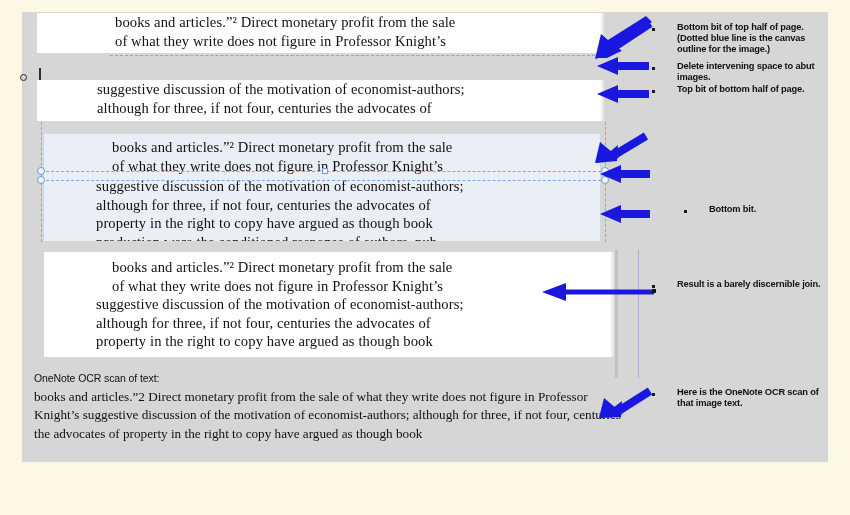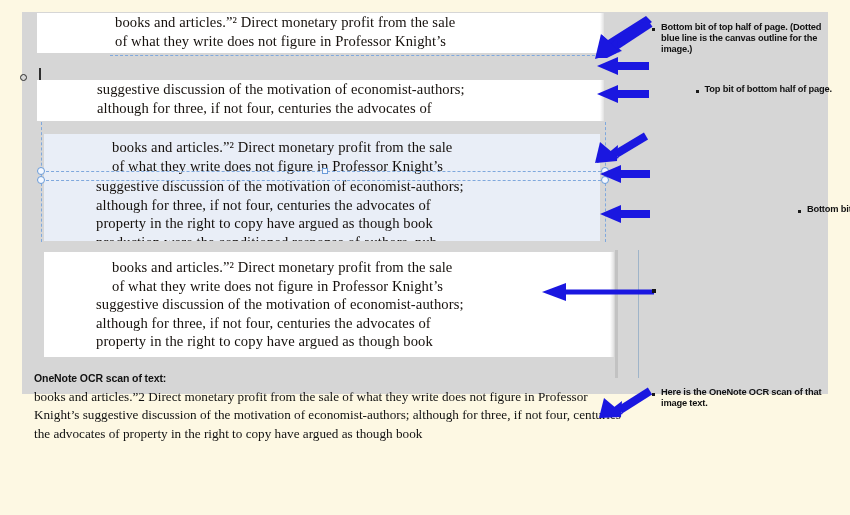--- a/index.html
+++ b/index.html
@@ -17,21 +17,21 @@
     position: relative;
     width: 850px;
     height: 515px;
   }
   
   .panel {
     position: absolute;
     left: 22px;
     top: 12px;
     width: 806px;
-    height: 382px;
+    height: 450px;
     background: #d6d6d6;
   }
   
   .page-guide {
     position: absolute;
     top: 0;
     width: 1px;
     background: #9fb4c9;
   }
   
@@ -95,43 +95,42 @@
   .caret {
     position: absolute;
     width: 2px;
     background: #2f2f2f;
   }
   
   .ann {
     position: absolute;
     display: flex;
     align-items: flex-start;
-    gap: 6px;
-    justify-content: flex-end;
+    gap: 22px;
   }
   .ann .dot {
     width: 3px; height: 3px;
     background: #1a1a1a;
     margin-top: 6px;
     flex: 0 0 auto;
   }
   .ann .txt {
     font-family: "Liberation Sans", sans-serif;
     font-size: 9.3px;
     font-weight: bold;
     line-height: 11.2px;
     color: #111111;
     letter-spacing: -0.18px;
   }
   
   .ocr-head {
     position: absolute;
     font-family: "Liberation Sans", sans-serif;
     font-size: 10.5px;
-    font-weight: bold;
+    font-weight: normal;
     color: #111111;
     letter-spacing: -0.1px;
   }
   .ocr-body {
     position: absolute;
     font-family: "Liberation Serif", serif;
     font-size: 13.2px;
     line-height: 18.3px;
     color: #111111;
     width: 600px;
@@ -199,33 +198,41 @@
     </div>
 
     <div class="ocr-head" style="left:12px; top:360px;">OneNote OCR scan of text:</div>
     <div class="ocr-body" style="left:12px; top:376px;">books and articles.”2 Direct monetary  profit from  the  sale of what they  write does not figure in Professor Knight’s  suggestive  discussion of the  motivation  of economist-authors;  although  for three,  if not four,  centuries  the advocates of property in the  right to copy have argued as though  book</div>
 
     <div class="ann" style="left:630px; top:10px; width:176px;">
       <div class="dot"></div>
       <div class="txt">Bottom bit of top half of page. (Dotted blue line is the canvas outline for the image.)</div>
     </div>
 
+    <div class="ann" style="left:630px; top:49px; width:180px;">
+      <div class="dot"></div>
+      <div class="txt">Delete intervening space to abut images.</div>
+    </div>
 
     <div class="ann" style="left:630px; top:72px; width:180px;">
       <div class="dot"></div>
       <div class="txt">Top bit of bottom half of page.</div>
     </div>
 
 
 
     <div class="ann" style="left:662px; top:192px; width:170px;">
       <div class="dot"></div>
       <div class="txt">Bottom bit.</div>
     </div>
 
+    <div class="ann" style="left:630px; top:267px; width:170px;">
+      <div class="dot"></div>
+      <div class="txt">Result is a  barely discernible join.</div>
+    </div>
 
     <div class="ann" style="left:630px; top:375px; width:176px;">
       <div class="dot"></div>
       <div class="txt">Here is the OneNote OCR scan of that image text.</div>
     </div>
 
   </div>
 
   <div class="arrow" style="left:592px; top:20px;">
     <svg width="62" height="40" viewBox="0 0 62 40">

